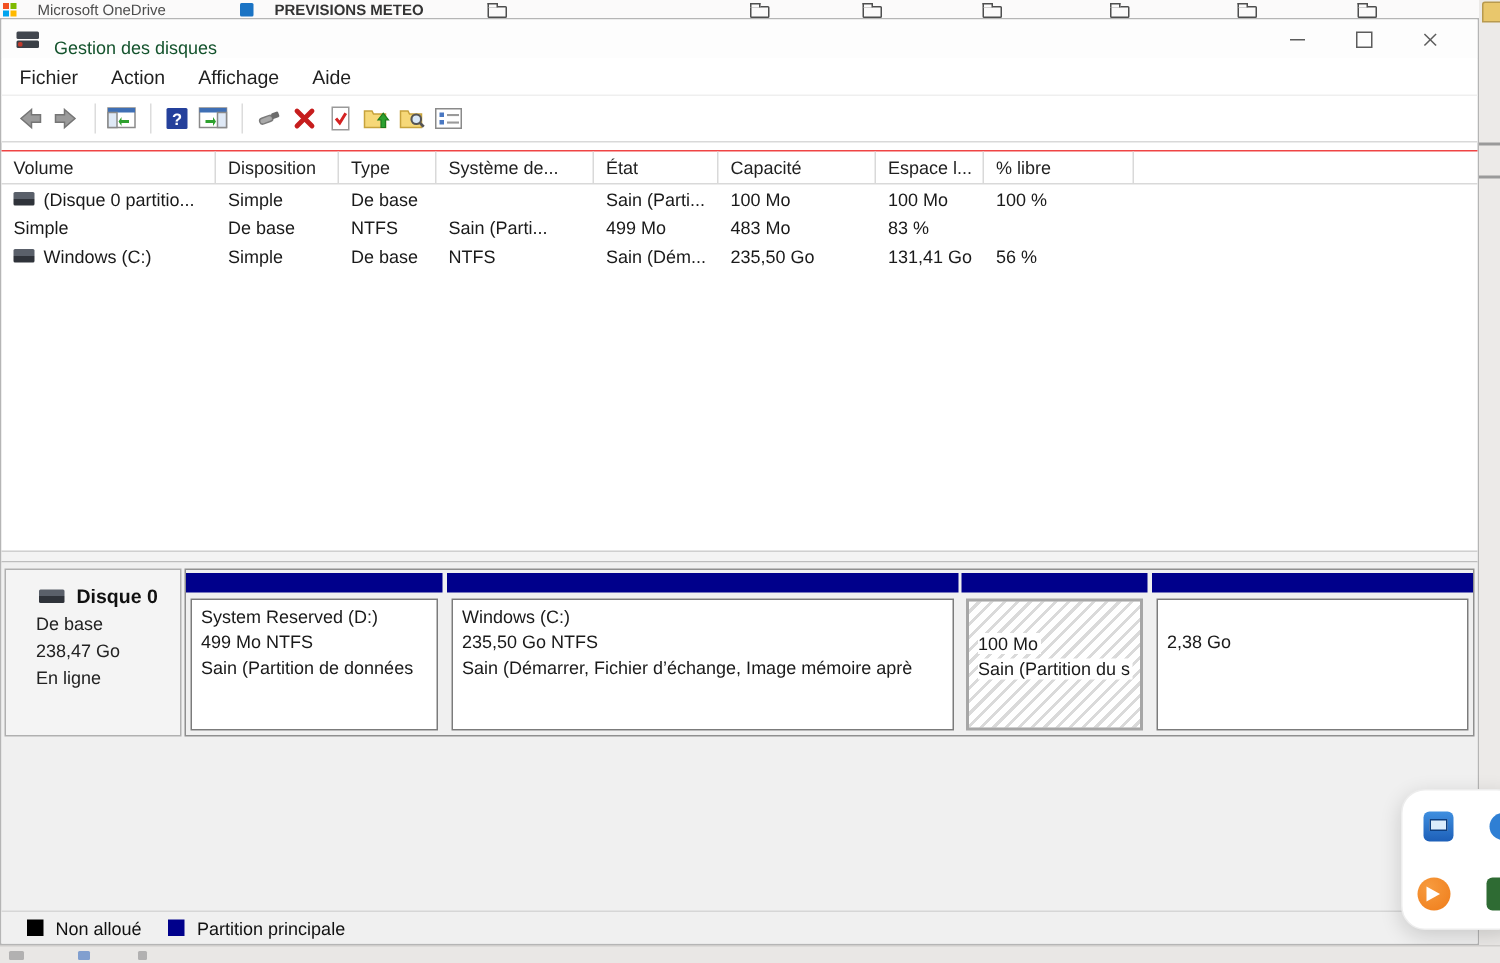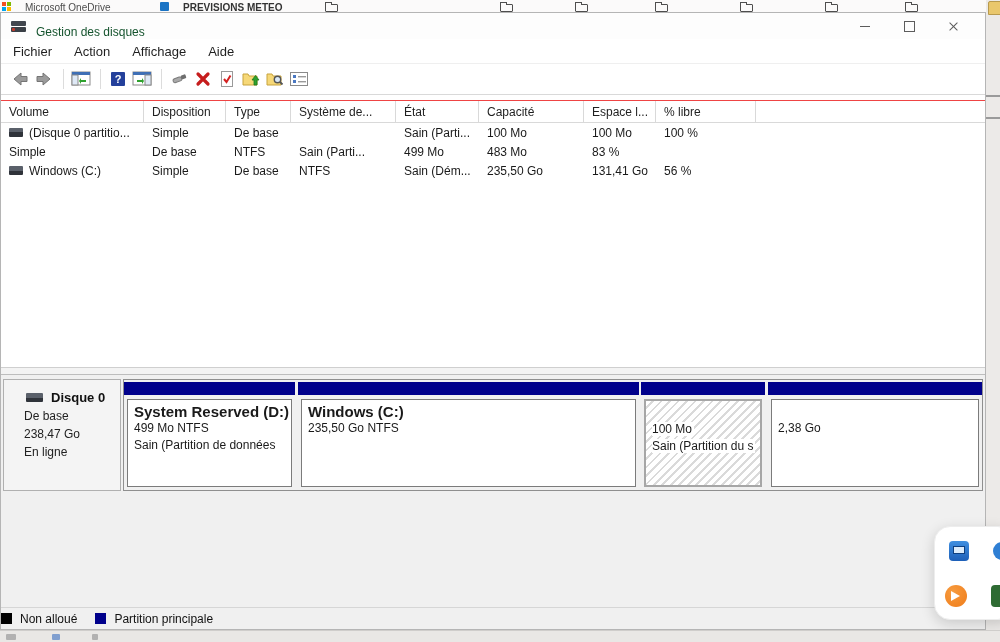--- a/index.html
+++ b/index.html
@@ -71,28 +71,28 @@
     background:linear-gradient(#5a606a 0 50%,#2f333a 50% 100%);}
   .di-name{font-size:13px;font-weight:bold;color:#111;}
   .di-line{font-size:12px;color:#222;margin:3px 0 0 8px;line-height:15px;}
 
   .partstrip{position:absolute;left:122px;top:4px;width:860px;height:112px;background:#f0f0f0;
     border:1px solid #8f8f8f;box-sizing:border-box;}
   .part{position:absolute;top:0;bottom:0;}
   .pbar{position:absolute;left:0;right:0;top:2px;height:13px;background:#00008B;}
   .pbody{position:absolute;left:3px;right:3px;top:19px;bottom:3px;background:#fff;
     border:1px solid #7b7b7b;padding:3px 6px;overflow:hidden;box-sizing:border-box;}
-  .pname{font-size:15px;font-weight:bold;line-height:17px;height:17px;white-space:nowrap;}
+  .pname{font-size:12px;font-weight:normal;line-height:17px;height:17px;white-space:nowrap;}
   .pinfo,.pstat{font-size:12px;line-height:17px;white-space:nowrap;}
   .pbody.hatch{background:repeating-linear-gradient(135deg,#ffffff 0 4px,#dadada 4px 6px);
     border:2px solid #a6a6a6;}
   .pbody.hatch .pinfo span,.pbody.hatch .pstat span{background:#fff;padding:0 2px 0 0;}
 
   .legendbar{position:absolute;left:0;top:232px;width:100%;height:22px;background:#f0f0f0;
-    border-top:1px solid #d6d6d6;display:flex;align-items:center;padding-left:0;box-sizing:border-box;}
+    border-top:1px solid #d6d6d6;display:flex;align-items:center;padding-left:17px;box-sizing:border-box;}
   .sw{width:11px;height:11px;display:inline-block;margin-right:8px;flex:0 0 auto;}
   .sw.unalloc{background:#000;}
   .sw.primary{background:#00008B;margin-left:18px;}
   .legend-label{font-size:12px;color:#111;}
 
   
   .sliver{position:absolute;left:986px;top:0;width:14px;height:642px;background:#eceae8;}
   .sliver .foldtab{position:absolute;left:2px;top:1px;width:14px;height:12px;background:#e9c76c;
     border:1px solid #b89a4e;border-radius:2px 2px 0 0;}
   .sliver .ln{position:absolute;left:0;width:14px;height:2px;background:#9a9a9a;}
@@ -344,20 +344,21 @@
             <div class="pinfo">499 Mo NTFS</div>
             <div class="pstat">Sain (Partition de données</div>
           </div>
         </div>
 
         <div class="part" style="left:174px;width:341px">
           <div class="pbar"></div>
           <div class="pbody">
             <div class="pname">Windows  (C:)</div>
             <div class="pinfo">235,50 Go NTFS</div>
+            <div class="pstat">Sain (Démarrer, Fichier d’échange, Image mémoire aprè</div>
           </div>
         </div>
 
         <div class="part" style="left:517px;width:124px">
           <div class="pbar"></div>
           <div class="pbody hatch">
             <div class="pname"></div>
             <div class="pinfo"><span>100 Mo</span></div>
             <div class="pstat"><span>Sain (Partition du s</span></div>
           </div>

